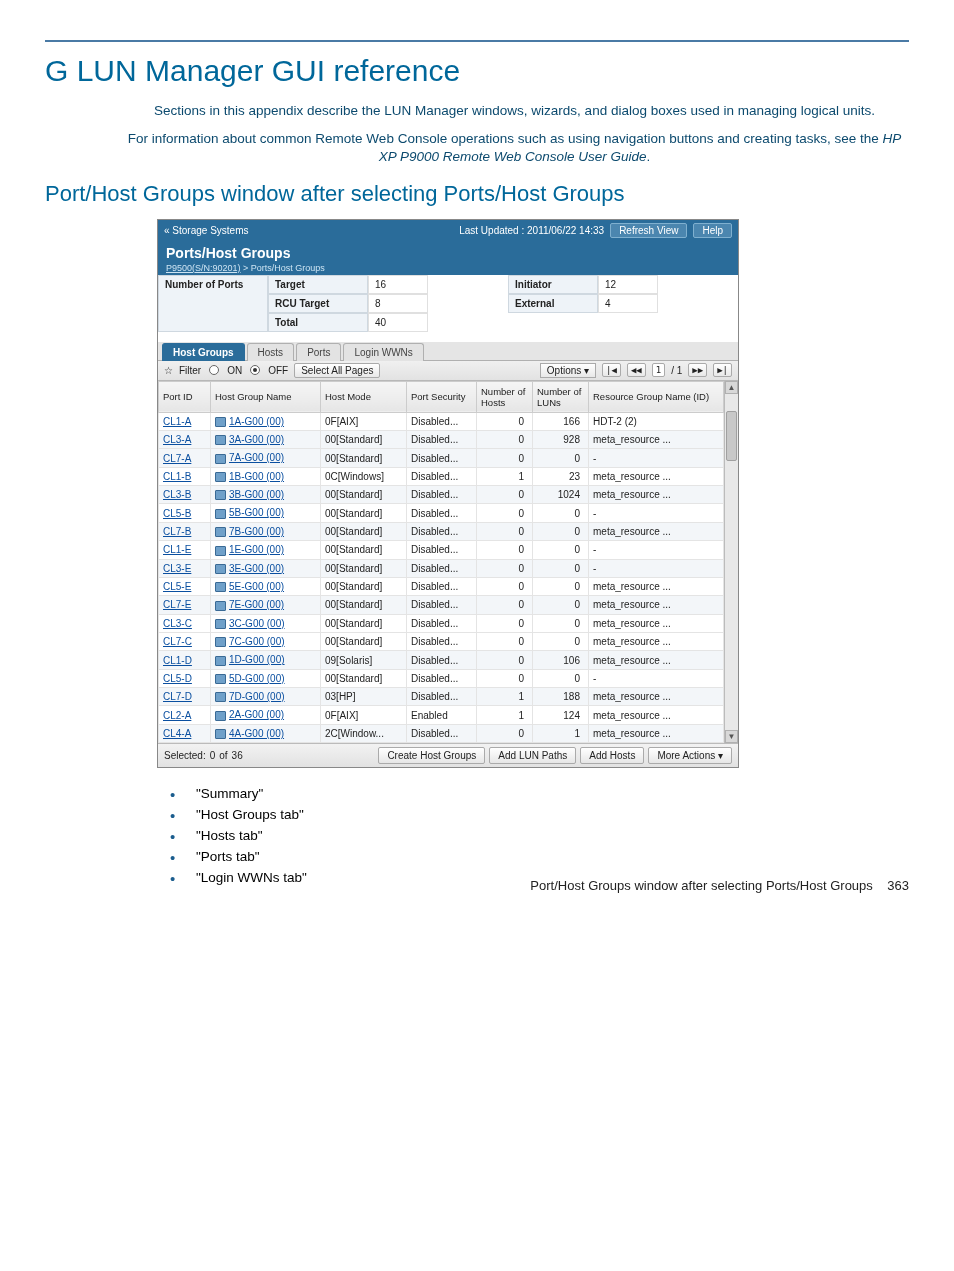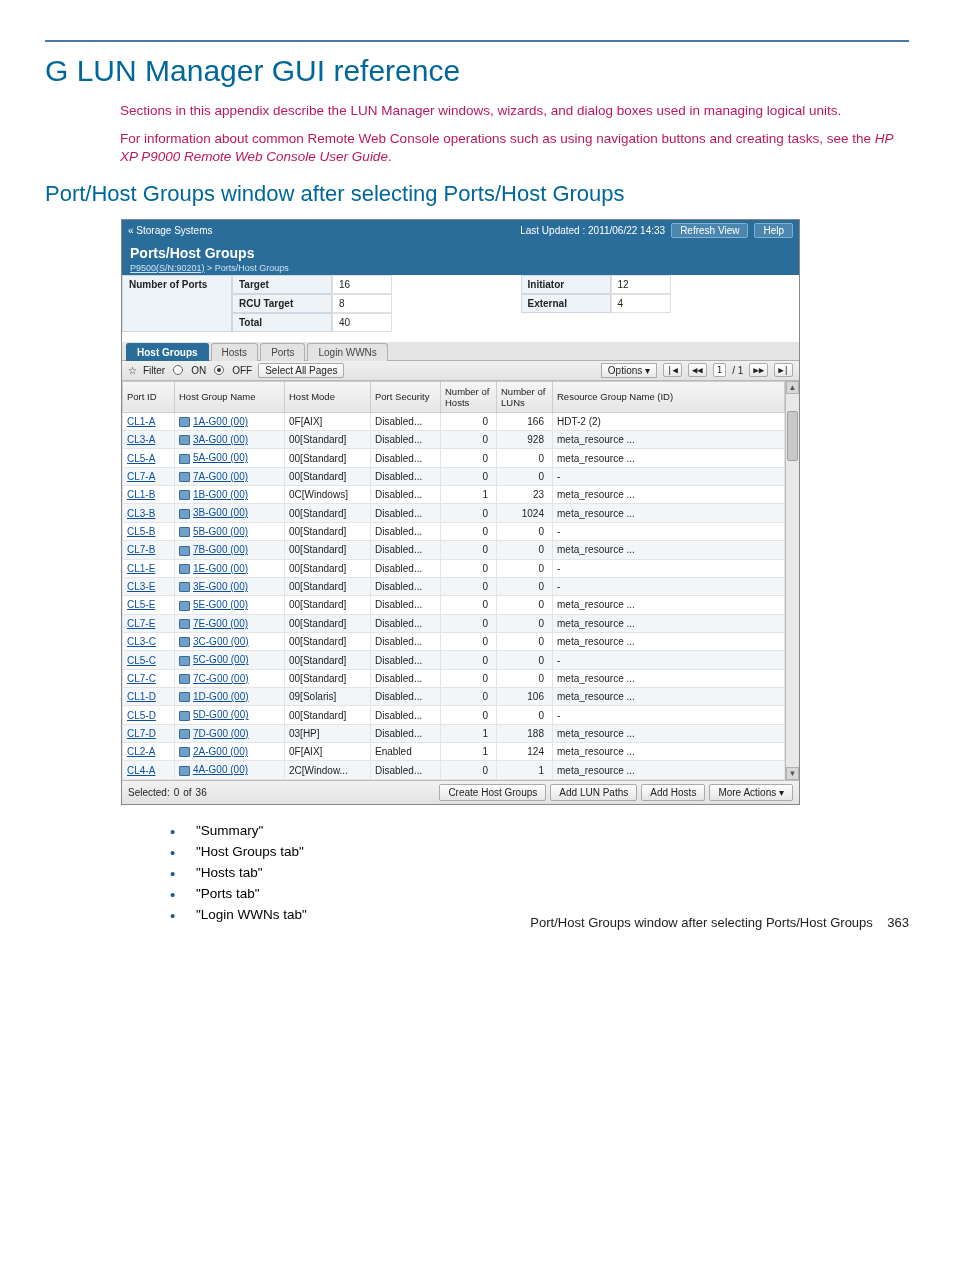--- a/index.html
+++ b/index.html
@@ -23,26 +23,27 @@
     font-family: "Trebuchet MS", Arial, sans-serif;
     font-weight: 300;
     font-size: 22px;
     color: #00679a;
     margin: 14px 0 12px 0;
   }
   .para {
     font-size: 13.5px;
     line-height: 1.35;
     margin: 0 0 10px 75px;
-    color: #be185d;
+    color: #0c4a6e;
+    text-align: center;
   }
   .para em { font-style: italic; }
   .screenshot {
-    width: 679px;
-    margin: 0 0 18px 76px;
+    width: 582px;
+    margin: 0 0 18px 112px;
     border: 1px solid #888;
     font-size: 10px;
     color: #222;
     background: #fff;
   }
   .ss-topbar {
     background: #2a6c9a;
     color: #fff;
     display: flex;
     align-items: center;
@@ -303,29 +304,20 @@
             </tr>
             <tr class="alt">
               <td><a href="#">CL3-A</a></td>
               <td><span class="hg-icon"></span><a href="#">3A-G00 (00)</a></td>
               <td>00[Standard]</td>
               <td>Disabled...</td>
               <td class="num">0</td>
               <td class="num">928</td>
               <td>meta_resource ...</td>
             </tr>
-            <tr>
-              <td><a href="#">CL5-A</a></td>
-              <td><span class="hg-icon"></span><a href="#">5A-G00 (00)</a></td>
-              <td>00[Standard]</td>
-              <td>Disabled...</td>
-              <td class="num">0</td>
-              <td class="num">0</td>
-              <td>meta_resource ...</td>
-            </tr>
             <tr class="alt">
               <td><a href="#">CL7-A</a></td>
               <td><span class="hg-icon"></span><a href="#">7A-G00 (00)</a></td>
               <td>00[Standard]</td>
               <td>Disabled...</td>
               <td class="num">0</td>
               <td class="num">0</td>
               <td>-</td>
             </tr>
             <tr>
@@ -401,29 +393,20 @@
               <td>meta_resource ...</td>
             </tr>
             <tr>
               <td><a href="#">CL3-C</a></td>
               <td><span class="hg-icon"></span><a href="#">3C-G00 (00)</a></td>
               <td>00[Standard]</td>
               <td>Disabled...</td>
               <td class="num">0</td>
               <td class="num">0</td>
               <td>meta_resource ...</td>
-            </tr>
-            <tr class="alt">
-              <td><a href="#">CL5-C</a></td>
-              <td><span class="hg-icon"></span><a href="#">5C-G00 (00)</a></td>
-              <td>00[Standard]</td>
-              <td>Disabled...</td>
-              <td class="num">0</td>
-              <td class="num">0</td>
-              <td>-</td>
             </tr>
             <tr>
               <td><a href="#">CL7-C</a></td>
               <td><span class="hg-icon"></span><a href="#">7C-G00 (00)</a></td>
               <td>00[Standard]</td>
               <td>Disabled...</td>
               <td class="num">0</td>
               <td class="num">0</td>
               <td>meta_resource ...</td>
             </tr>

